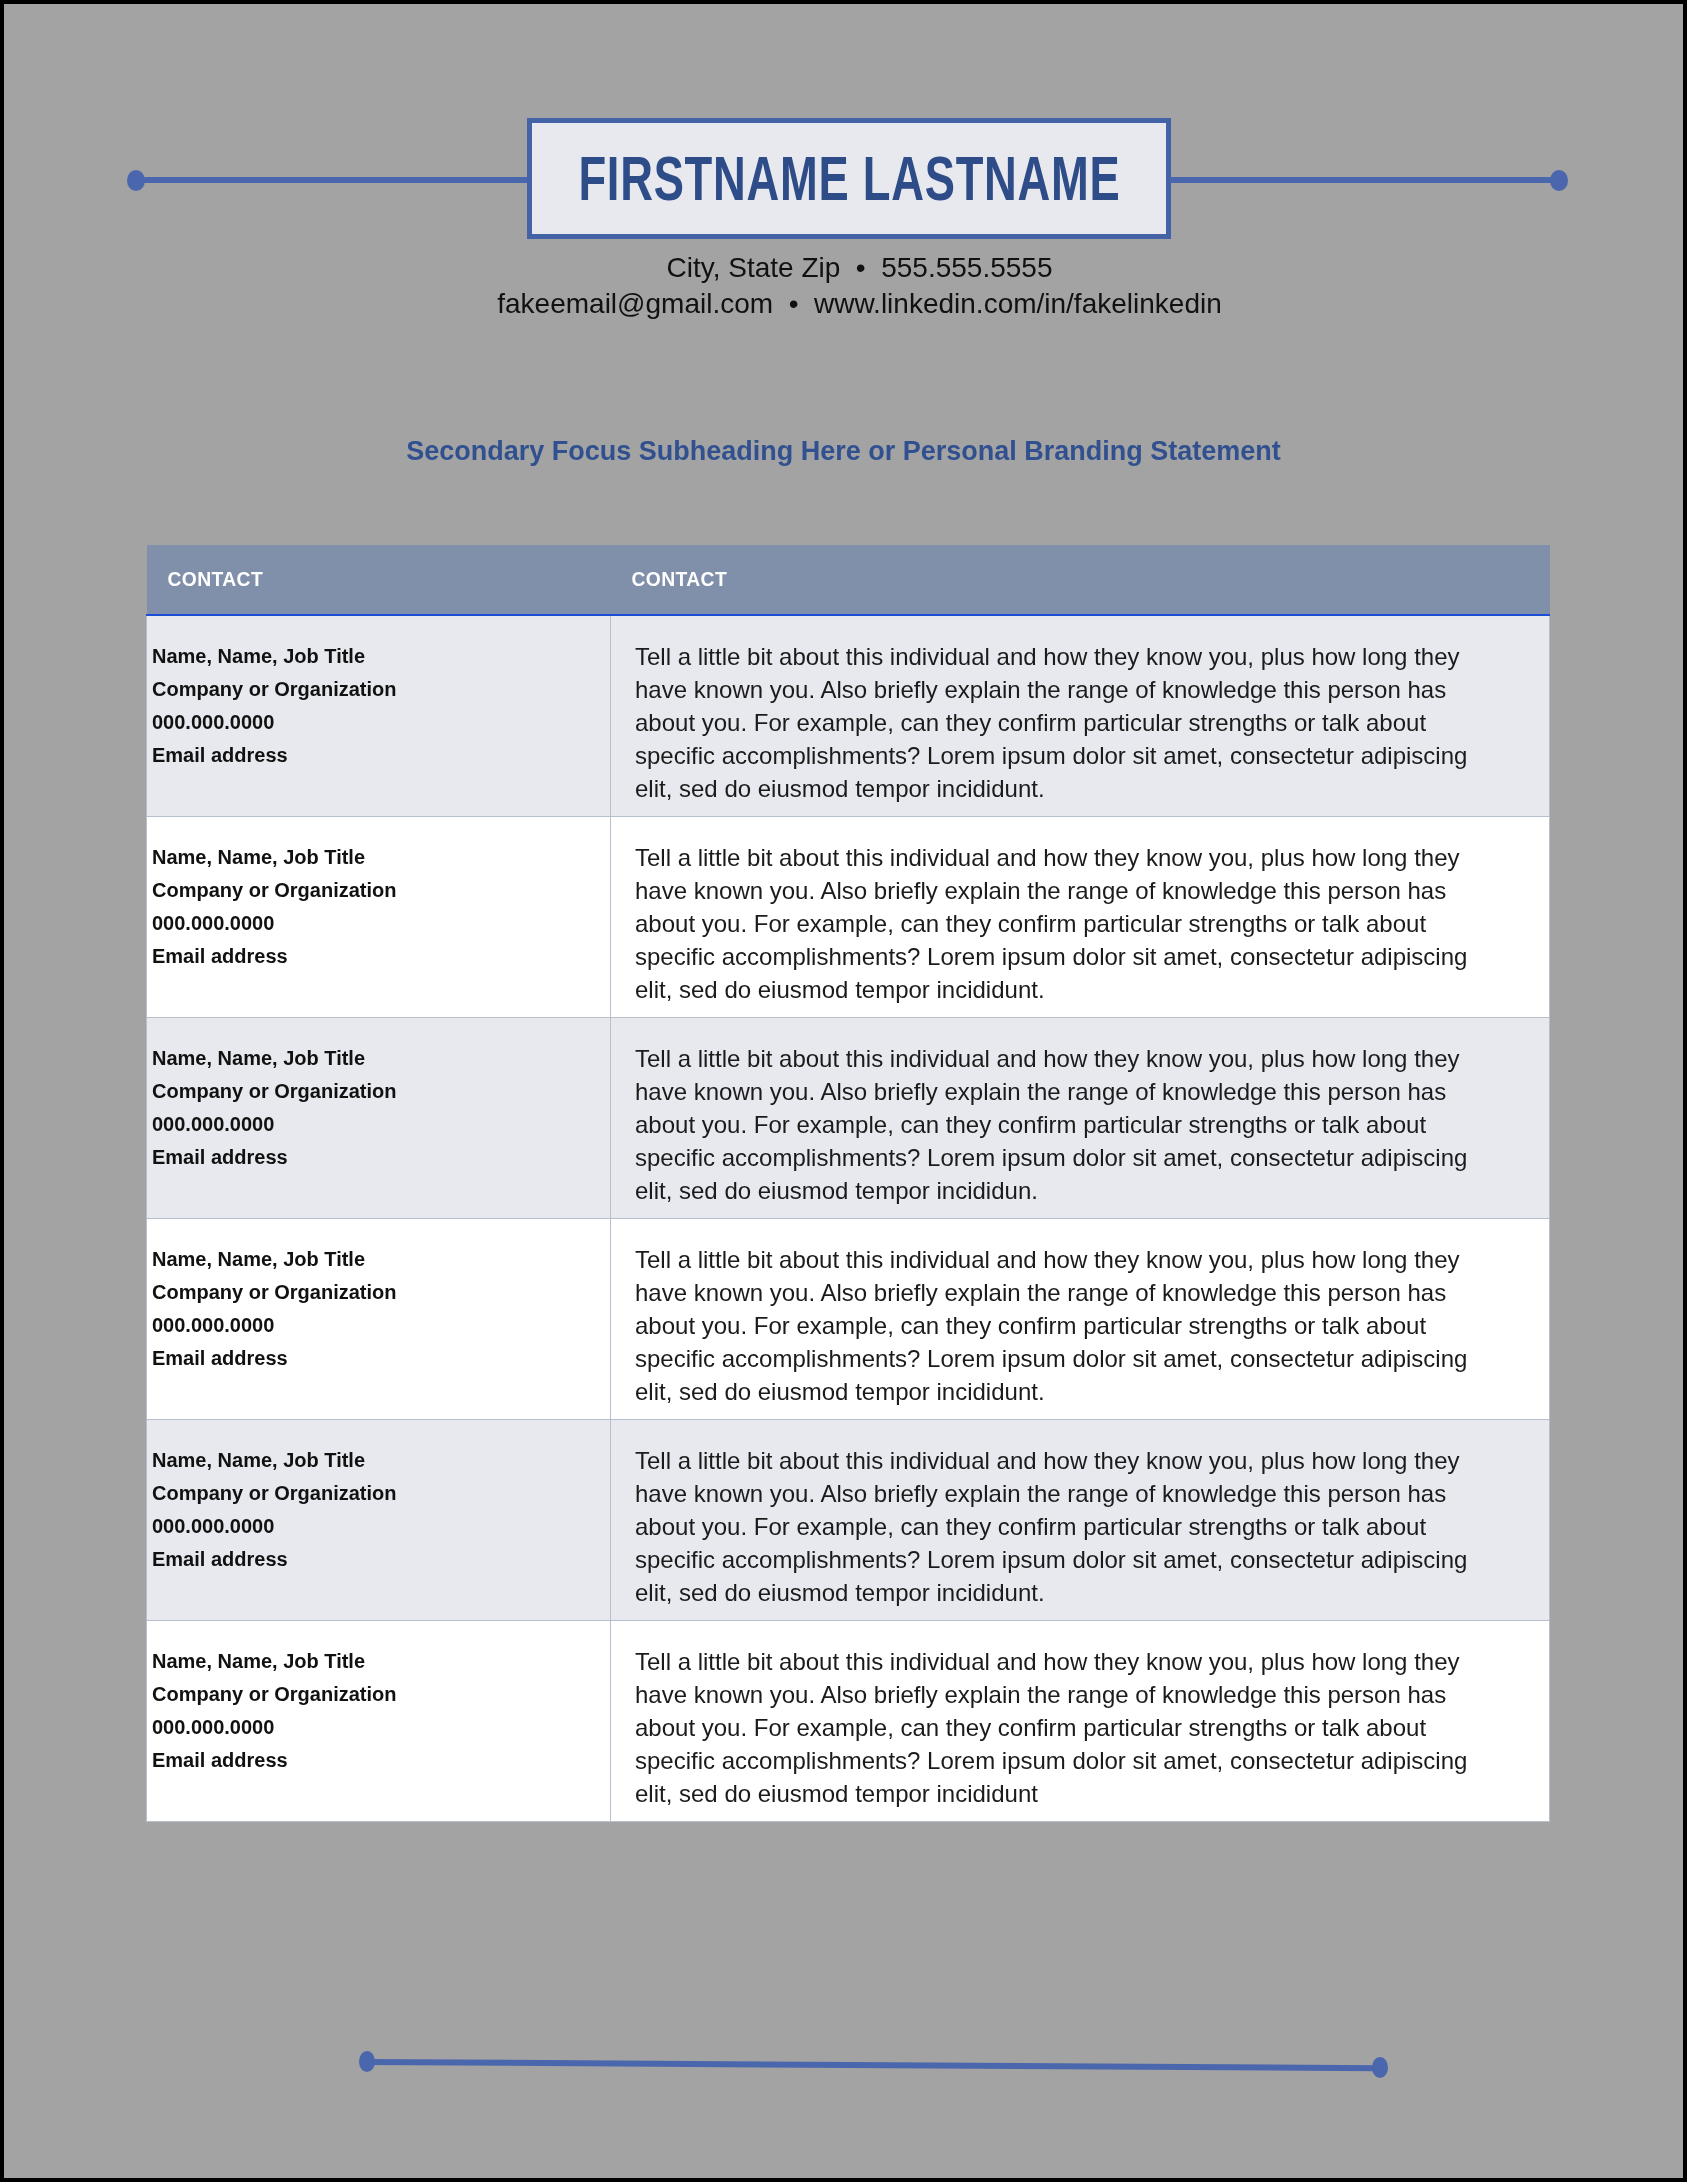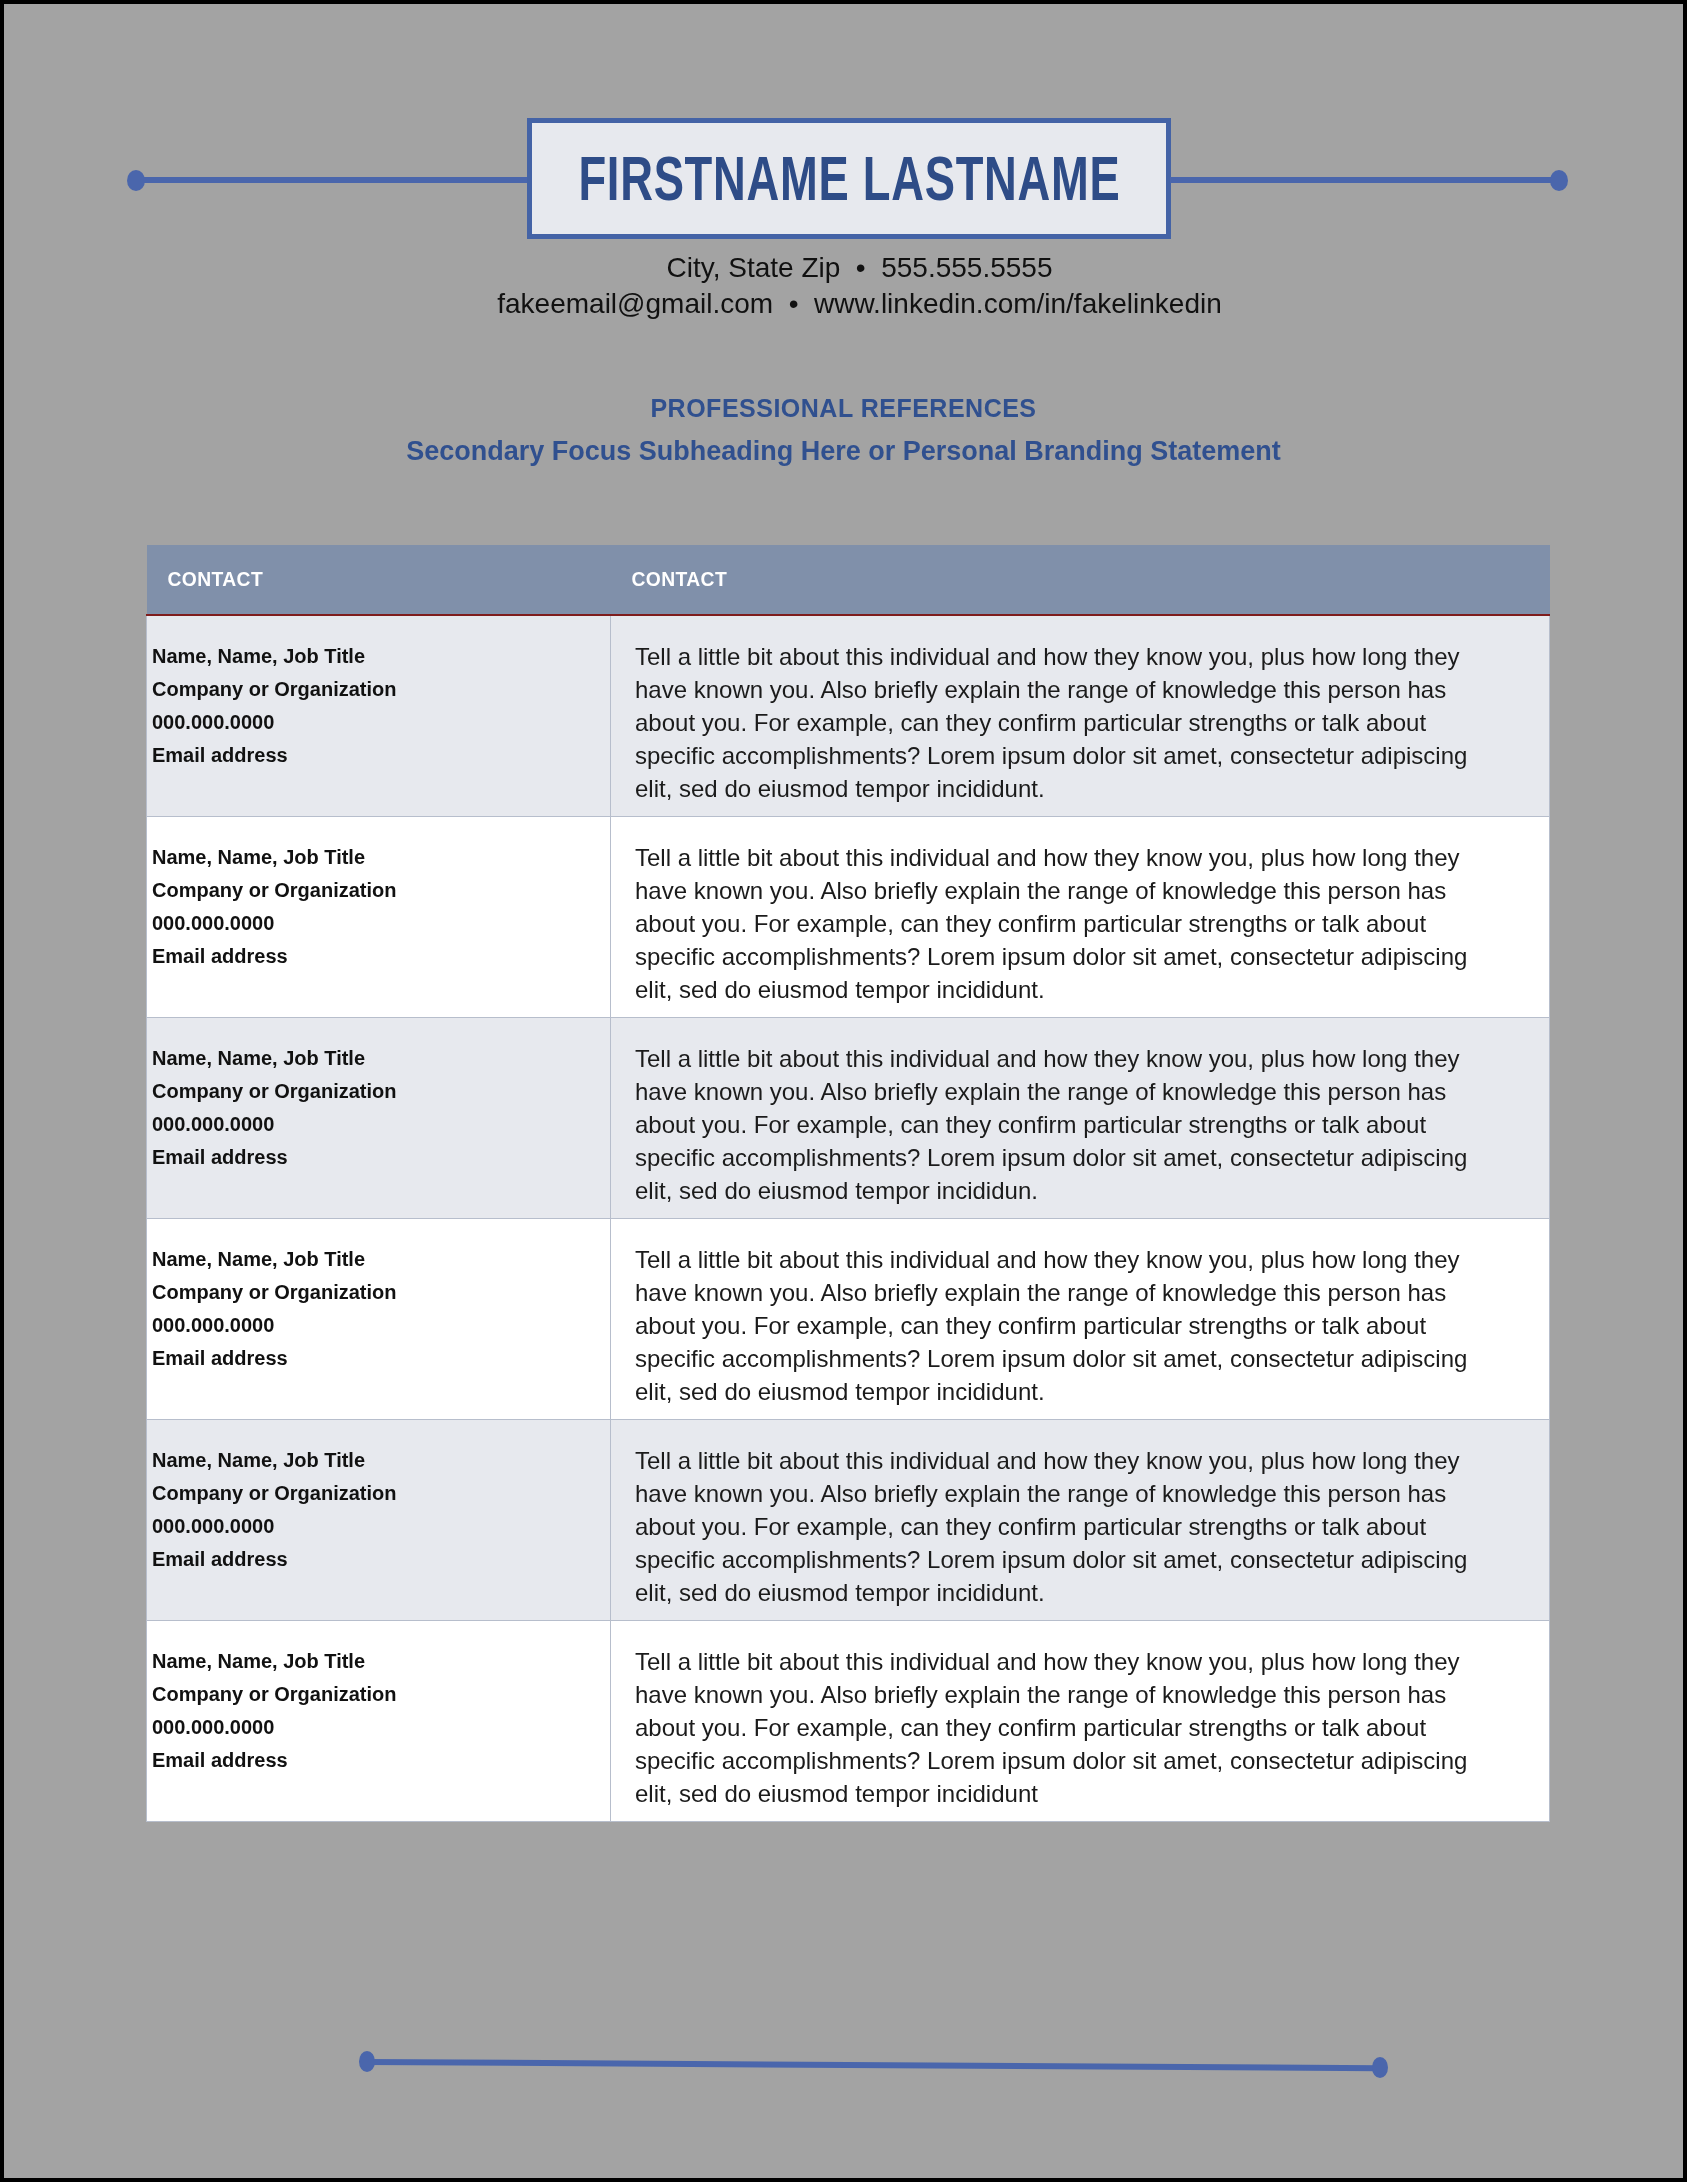--- a/index.html
+++ b/index.html
@@ -81,21 +81,21 @@
   table.refs th {
     height:69px;
     background:#8090AA;
     color:#ffffff;
     font-size:19.3px;
     font-weight:bold;
     letter-spacing:0.4px;
     text-align:left;
     vertical-align:middle;
     padding:0 0 0 21px;
-    border-bottom:2px solid #7f1d1d;
+    border-bottom:2px solid #1d4ed8;
   }
   table.refs td {
     height:201px;
     box-sizing:border-box;
     vertical-align:top;
     border:1px solid #B7BECC;
     background:#ffffff;
   }
   table.refs tbody tr:nth-child(odd) td { background:#E7E9EE; }
   td.contact-cell {
@@ -135,21 +135,20 @@
   <span class="deco-hline hline-left"></span>
   <div class="name-box">
     <span class="name-title">FIRSTNAME LASTNAME</span>
   </div>
   <span class="deco-hline hline-right"></span>
   <span class="deco-dot dot-top-right"></span>
 
   <div class="contact-line contact-line-1">City, State Zip &nbsp;•&nbsp; 555.555.5555</div>
   <div class="contact-line contact-line-2">fakeemail@gmail.com &nbsp;•&nbsp; www.linkedin.com/in/fakelinkedin</div>
 
-  <div class="section-heading heading-main">PROFESSIONAL REFERENCES</div>
   <div class="section-heading heading-sub">Secondary Focus Subheading Here or Personal Branding Statement</div>
 
   <table class="refs">
     <colgroup>
         <col class="c1">
         <col class="c2">
       </colgroup>
     <thead>
       <tr>
         <th>CONTACT</th>

